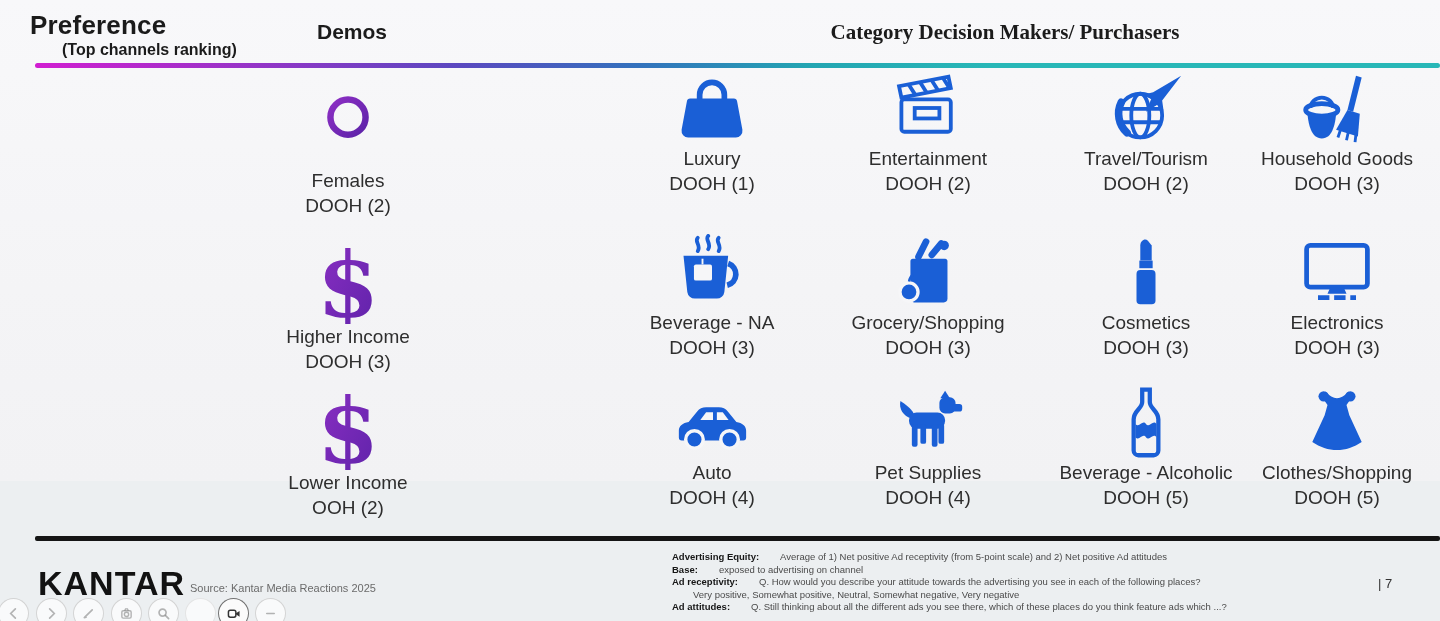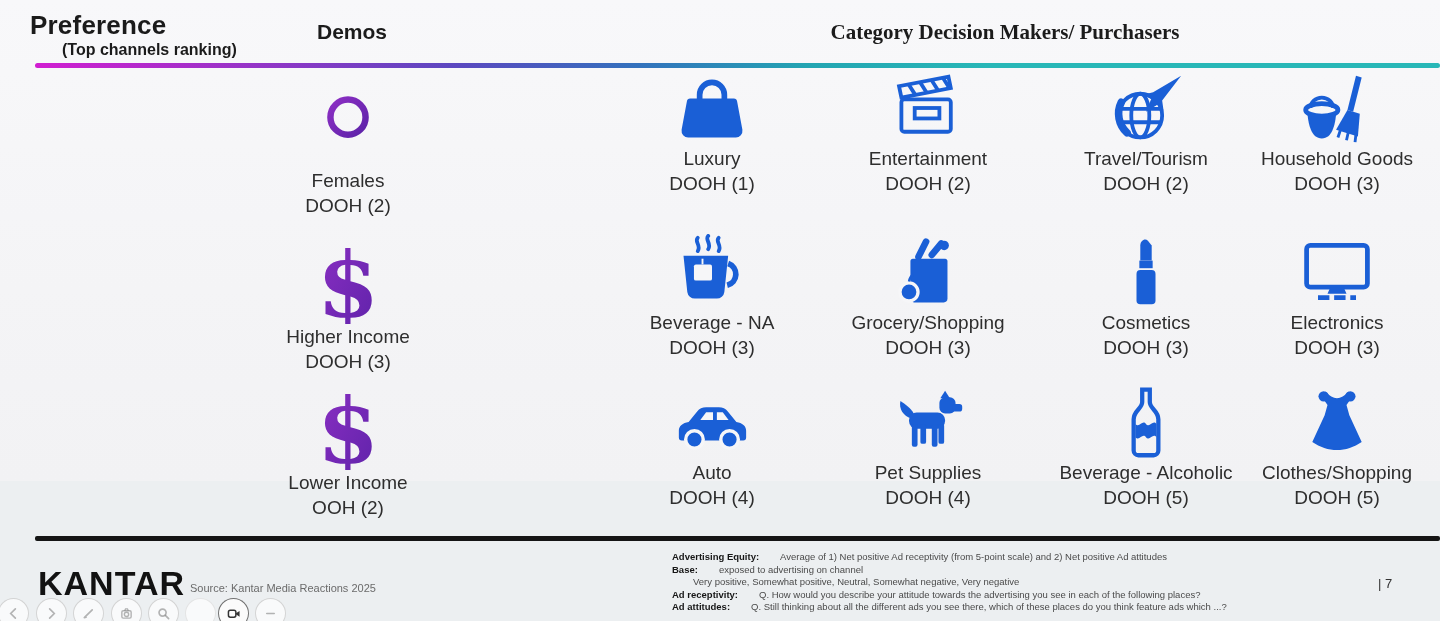--- a/index.html
+++ b/index.html
@@ -281,22 +281,22 @@
     <div class="rank">DOOH (5)</div>
   </div>
 
   <div class="footer-rule"></div>
   <div class="logo">KANTAR</div>
   <div class="source">Source: Kantar Media Reactions 2025</div>
 
   <div class="notes">
     <div class="note"><span class="nl">Advertising Equity:</span><span>Average of 1) Net positive Ad receptivity (from 5-point scale) and 2) Net positive Ad attitudes</span></div>
     <div class="note"><span class="nl">Base:</span><span>exposed to advertising on channel</span></div>
+    <div class="note"><span class="nl">Ad receptivity:</span><span>Q. How would you describe your attitude towards the advertising you see in each of the following places?</span></div>
     <div class="note"><span class="nl"></span><span>Very positive, Somewhat positive, Neutral, Somewhat negative, Very negative</span></div>
-    <div class="note"><span class="nl">Ad receptivity:</span><span>Q. How would you describe your attitude towards the advertising you see in each of the following places?</span></div>
     <div class="note"><span class="nl">Ad attitudes:</span><span>Q. Still thinking about all the different ads you see there, which of these places do you think feature ads which ...?</span></div>
   </div>
 
   <div class="page-num">| 7</div>
 
   <div class="toolbar-btn tb0">
     <svg viewBox="0 0 14 14" width="13" height="13" fill="none" stroke="currentColor" stroke-width="1.8" stroke-linecap="round">
         <path d="M9,2 L4,7 l5,5"></path>
       </svg>
   </div>

